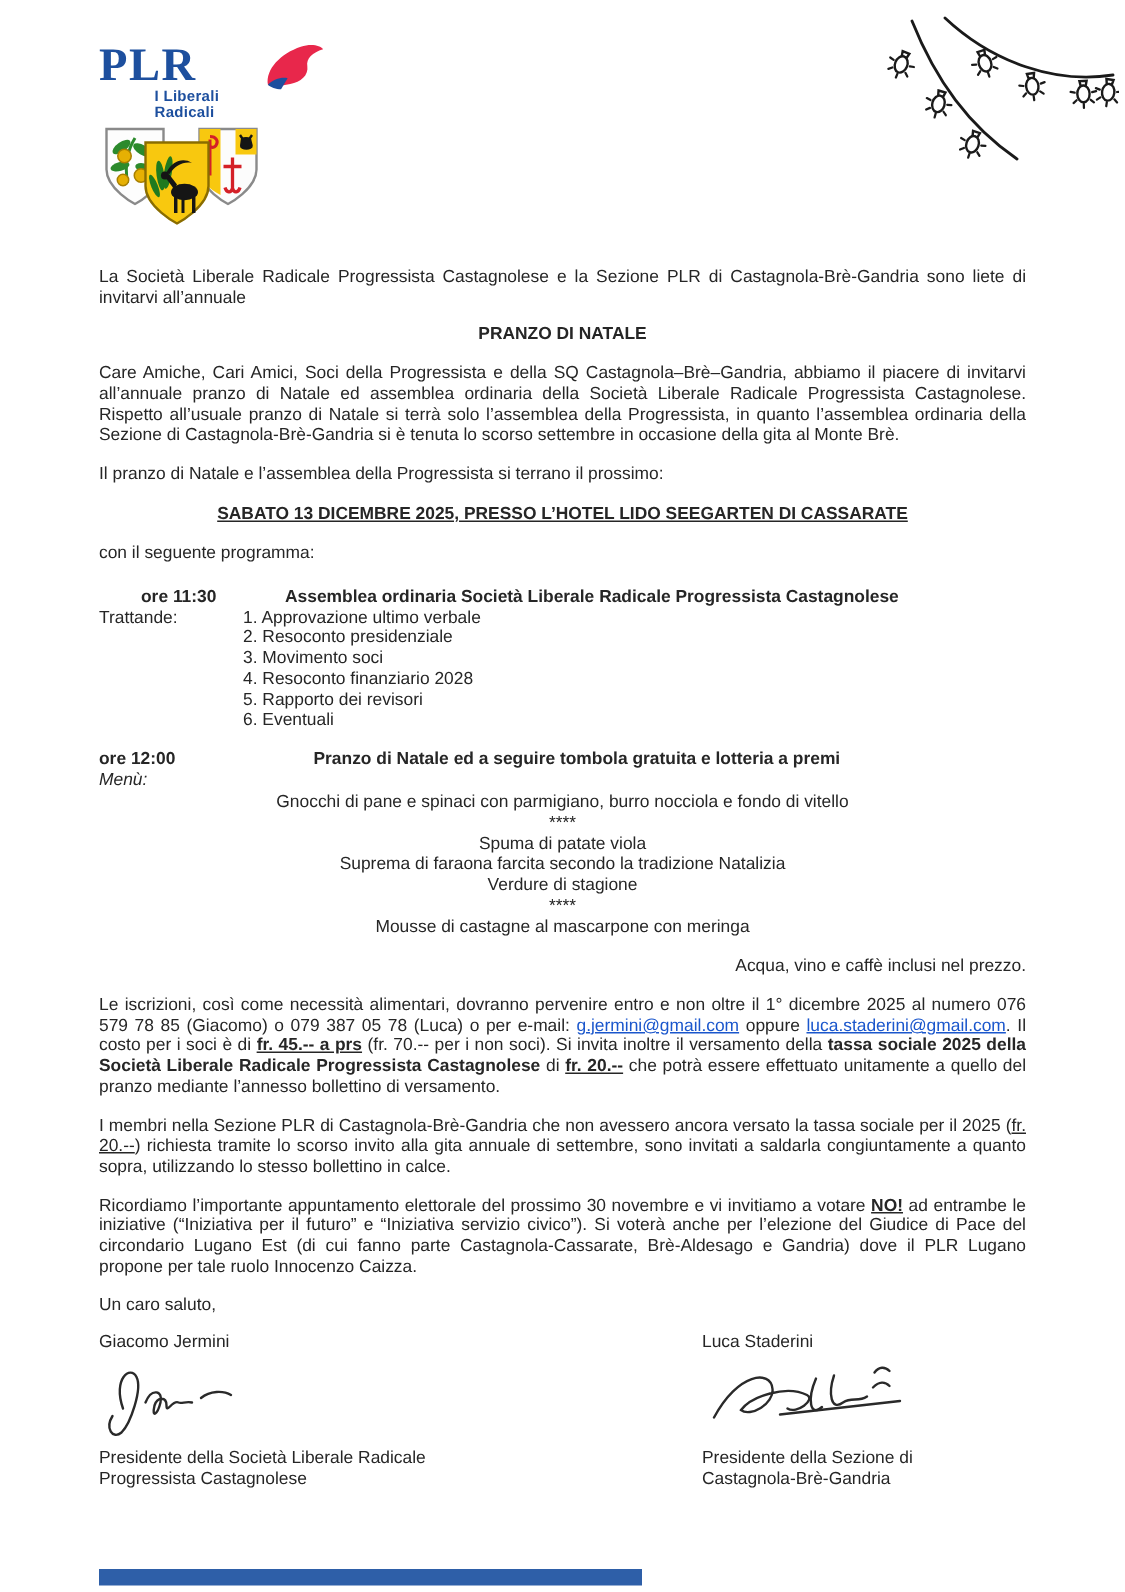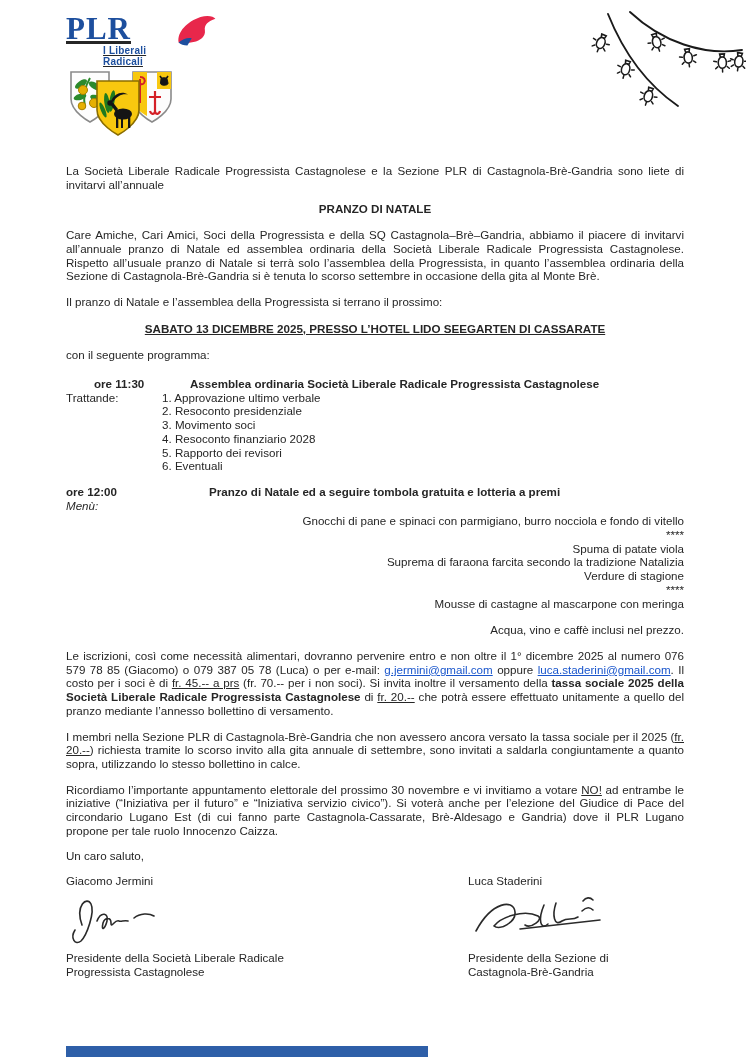--- a/index.html
+++ b/index.html
@@ -1,20 +1,20 @@
 <!DOCTYPE html>
 <html><head>
 <meta charset="utf-8">
 <style>
   html,body{margin:0;padding:0;background:#ffffff;}
   .page{position:relative;width:750px;height:1061px;background:#fff;overflow:hidden;
         font-family:"Liberation Sans",sans-serif;color:#262626;}
   .content{position:absolute;left:66px;width:618px;top:0;}
   
-  .lh{display:flex;align-items:center;margin-top:14px;text-decoration:underline;}
+  .lh{display:flex;align-items:center;margin-top:28px;}
   .logo-block{width:150px;flex:0 0 150px;}
   .logo-top{display:flex;align-items:flex-start;}
   .plr-word{font-family:"Liberation Serif",serif;font-weight:bold;font-size:31px;line-height:30px;
             color:#1d4f9e;letter-spacing:1px;}
   .plr-tag{font-size:10px;font-weight:bold;color:#1d4f9e;margin-top:1px;letter-spacing:0.2px;padding-left:37px;}
   .flame{margin-left:2px;margin-top:-2px;}
   .crests{position:relative;height:70px;margin-top:3px;margin-left:2px;}
   .crest{position:absolute;top:0;}
   .crest.c1{left:0;z-index:1;}
   .crest.c2{left:26px;top:9px;z-index:3;}
@@ -27,24 +27,24 @@
   .bodytext{margin-top:24px;font-size:11.6px;line-height:13.7px;}
   .para{text-align:justify;margin:12px 0 0 0;}
   .first{margin-top:0;}
   .title-line{font-weight:bold;text-align:center;margin:11px 0 9px 0;}
   .date-line{font-weight:bold;text-decoration:underline;text-align:center;margin:13px 0;}
   .prow{display:grid;grid-template-columns:96px 1fr;}
   .prog1{margin-top:15px;margin-left:28px;}
   .prog2{margin-top:12px;gap:47px;}
   .b{font-weight:bold;}
   .u{text-decoration:underline;}
-  .bu{font-weight:normal;text-decoration:underline;}
+  .bu{font-weight:bold;text-decoration:underline;}
   .lnk{color:#1a56cc;text-decoration:underline;cursor:pointer;}
   .menu-label{margin-top:0;font-style:italic;}
-  .menu-courses{text-align:right;margin-top:2px;}
+  .menu-courses{text-align:center;margin-top:2px;}
   .menu-note{text-align:right;margin-top:13px;}
   
   .saluto{margin-top:12px;}
   .sigs{display:flex;margin-top:11px;}
   .sig-left{width:402px;flex:0 0 402px;}
   .sig-right{flex:1;}
   .sig-name{margin-bottom:3px;}
   .sig-scribble{display:block;margin:3px 0 4px 0;}
   .sig-role{line-height:14px;}
   .slip-bar{position:absolute;left:66px;top:1046px;width:362px;height:11px;background:#2e5fa8;}

